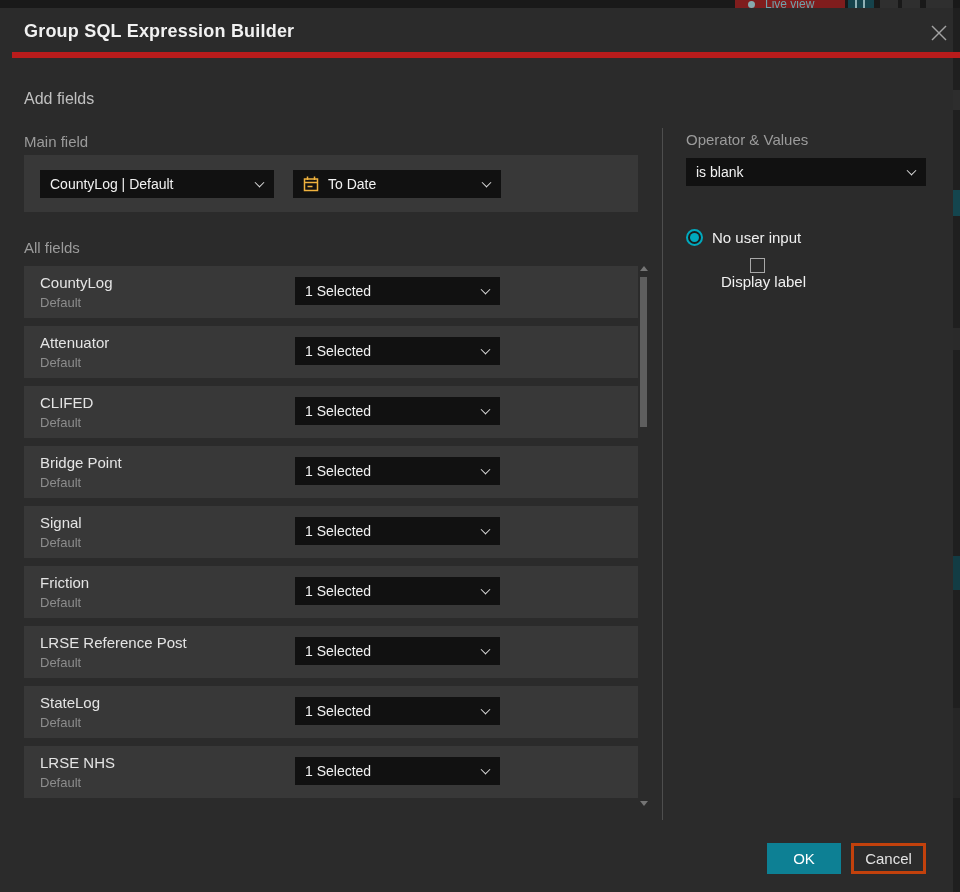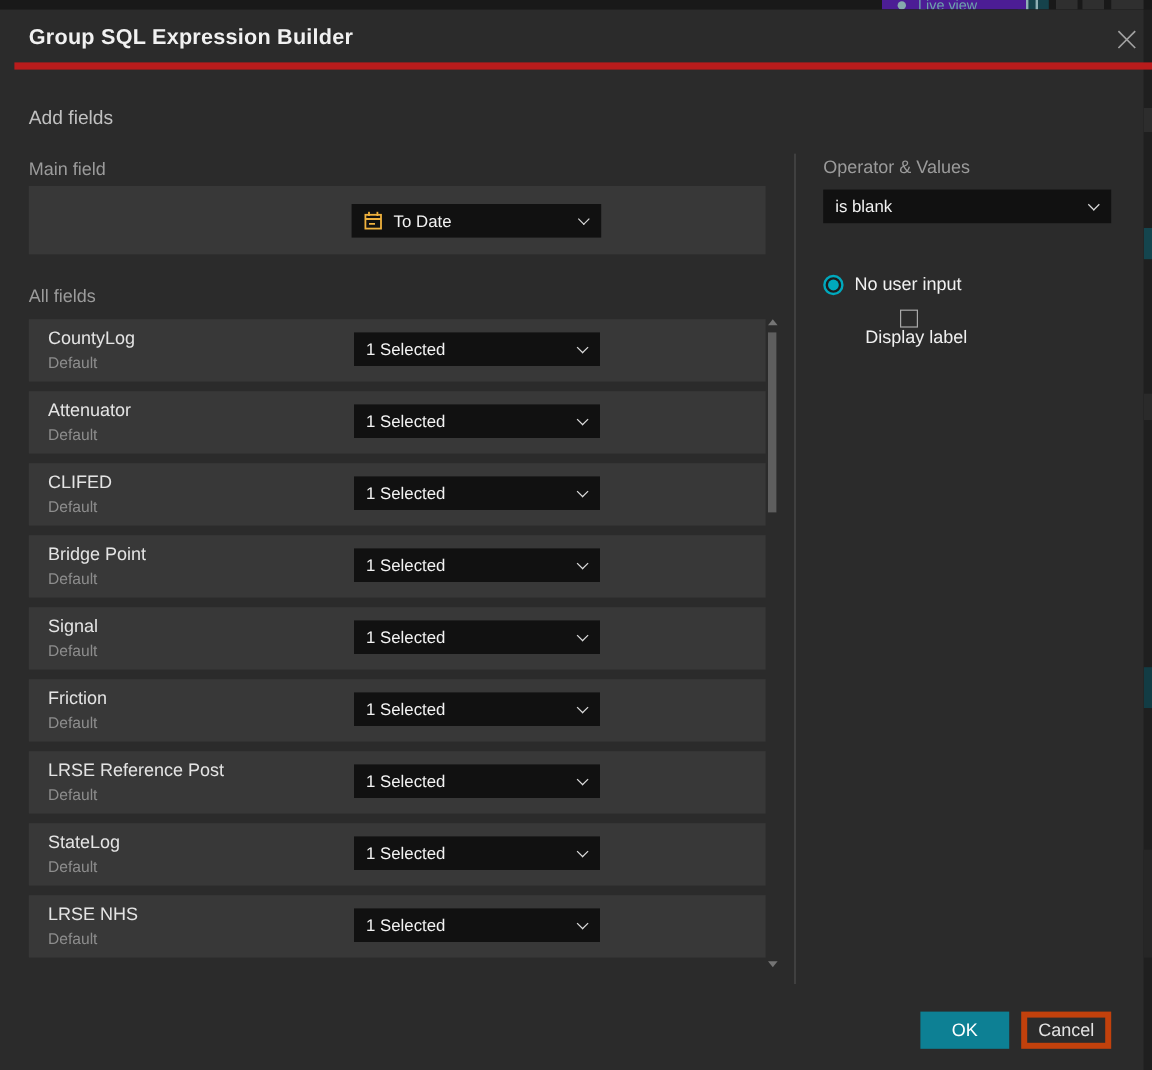--- a/index.html
+++ b/index.html
@@ -10,22 +10,22 @@
     overflow: hidden;
   }
   .abs { position: absolute; }
 
   
   #backdrop-top {
     position: absolute; left: 0; top: 0; width: 960px; height: 8px;
     background: #191919; overflow: hidden;
   }
   .live-view-pill {
-    position: absolute; left: 735px; top: 0; width: 120px; height: 8px;
-    background: #4c1d95; overflow: hidden;
+    position: absolute; left: 735px; top: 0; width: 110px; height: 8px;
+    background: #7f1d1d; overflow: hidden;
   }
   .live-view-pill .dot {
     position: absolute; left: 13px; top: 1px; width: 7px; height: 7px;
     border-radius: 50%; background: #86a9ad;
   }
   .live-view-pill .lv-text {
     position: absolute; left: 30px; top: -3px;
     font-size: 12px; color: #6ea3ab; white-space: nowrap;
   }
   .frag { position: absolute; top: 0; height: 8px; }
@@ -111,21 +111,21 @@
   .checkbox-row { position: absolute; left: 709px; top: 250px; display: flex; align-items: center; cursor: pointer; flex-direction: column; }
   .checkbox-box { width: 15px; height: 15px; border: 1px solid #a8a8a8; background: transparent; }
   .checkbox-label { margin-left: 12px; font-size: 15px; color: #f0f0f0; }
 
   
   .btn {
     position: absolute; top: 835px; height: 31px; font-size: 15px;
     display: flex; align-items: center; justify-content: center; cursor: pointer;
   }
   #ok-btn { left: 767px; width: 74px; background: #0d8094; color: #ffffff; }
-  #cancel-btn { left: 851px; width: 75px; background: transparent; border: 5px solid #c2410c; color: #e2e2e2; }
+  #cancel-btn { left: 851px; width: 75px; background: transparent; border: 3px solid #c2410c; color: #e2e2e2; }
 
   svg { display: block; }
 </style>
 </head>
 <body>
 
 <div id="backdrop-top">
   <div class="frag" style="left:848px;width:26px;background:#15424b;"></div>
   <div class="frag" style="left:855px;width:2px;background:#8fb0b5;"></div>
   <div class="frag" style="left:863px;width:2px;background:#8fb0b5;"></div>
@@ -156,20 +156,24 @@
         <line x1="15" y1="1" x2="1" y2="15" stroke="#a2a2a2" stroke-width="1.4"></line>
       </svg>
     </div>
   </div>
 
   <div class="section-title" style="left:24px;top:82px;">Add fields</div>
 
   <div class="group-label" style="left:24px;top:125px;">Main field</div>
 
   <div class="panel" style="left:24px;top:147px;width:614px;height:57px;">
+    <div class="dropdown" style="left:16px;top:15px;width:234px;">
+      <span class="dd-label">CountyLog | Default</span>
+      <span class="chevron"></span>
+    </div>
     <div class="dropdown" style="left:269px;top:15px;width:208px;">
       <svg width="16" height="16" viewBox="0 0 16 16" style="margin-right:9px;">
         <rect x="1.5" y="3" width="13" height="11.5" fill="none" stroke="#f0b23e" stroke-width="1.5"></rect>
         <line x1="1.5" y1="6.5" x2="14.5" y2="6.5" stroke="#f0b23e" stroke-width="1.5"></line>
         <line x1="4.5" y1="0.5" x2="4.5" y2="4" stroke="#f0b23e" stroke-width="1.5"></line>
         <line x1="11.5" y1="0.5" x2="11.5" y2="4" stroke="#f0b23e" stroke-width="1.5"></line>
         <line x1="4.5" y1="10.5" x2="9.5" y2="10.5" stroke="#f0b23e" stroke-width="1.5"></line>
       </svg>
       <span class="dd-label">To Date</span>
       <span class="chevron"></span>

